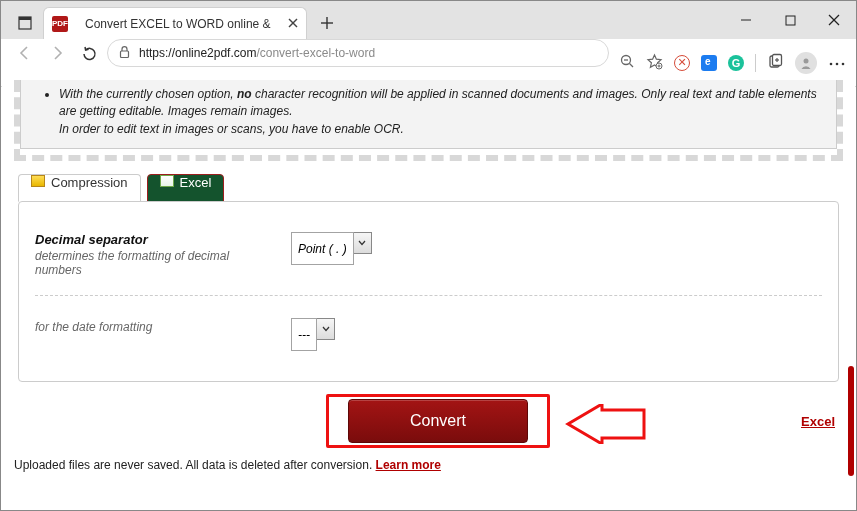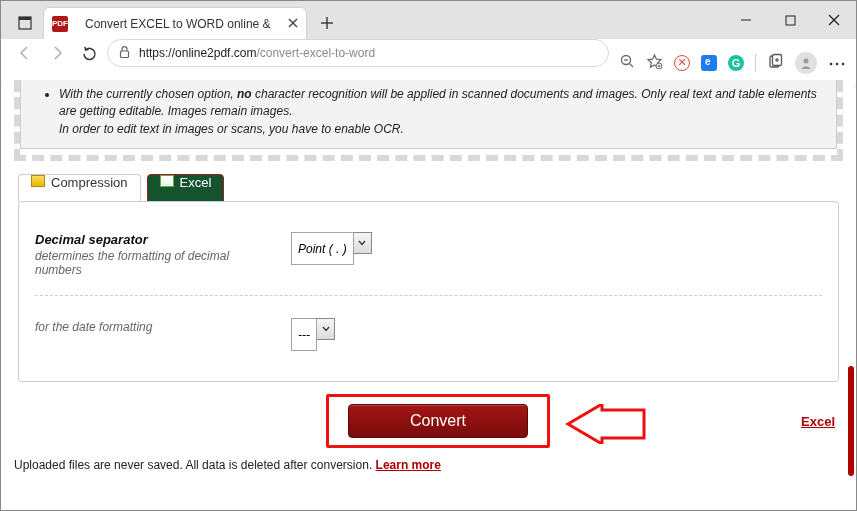--- a/index.html
+++ b/index.html
@@ -56,21 +56,21 @@
   .setting .label { width:236px; }
   .setting .label .title { font-weight:bold; font-size:13px; color:#111; }
   .setting .label .sub { font-size:12px; color:#666; margin-top:2px; }
   .select-wrap { display:flex; }
   .select-box { border:1px solid #a3a3a3; height:33px; padding:0 6px; font-size:12px; display:flex; align-items:center; background:#fff; min-width:44px; }
   .select-btn { width:18px; height:22px; border:1px solid #888; border-left:none; background:linear-gradient(#f6f6f6,#dcdcdc); display:flex; align-items:center; justify-content:center; }
   .select-btn svg { display:block; }
 
   .bottom-row { margin-top:12px; position:relative; height:60px; }
   .convert-highlight { position:absolute; left:312px; top:0; width:224px; height:54px; border:3px solid #e11; border-radius:2px; display:flex; align-items:center; justify-content:center; }
-  .convert-btn { width:180px; height:34px; border-radius:4px; background:linear-gradient(#a31414,#7a0c0c); color:#fff; font-size:16px; display:flex; align-items:center; justify-content:center; border:1px solid #5d0707; box-shadow:inset 0 1px 0 rgba(255,255,255,.2); }
+  .convert-btn { width:180px; height:44px; border-radius:4px; background:linear-gradient(#a31414,#7a0c0c); color:#fff; font-size:16px; display:flex; align-items:center; justify-content:center; border:1px solid #5d0707; box-shadow:inset 0 1px 0 rgba(255,255,255,.2); }
   .arrow-callout { position:absolute; left:548px; top:10px; }
   .reset { position:absolute; right:8px; top:20px; font-size:13px; font-weight:bold; color:#b00000; text-decoration:underline; }
 
   .footer-note { font-size:12px; color:#222; margin-top:4px; }
   .footer-note a { color:#b00000; font-weight:bold; text-decoration:underline; }
 
   .scroll-nub { position:absolute; right:1px; top:286px; width:6px; height:110px; background:#b00000; border-radius:3px; }
 </style>
 </head>
 <body>

